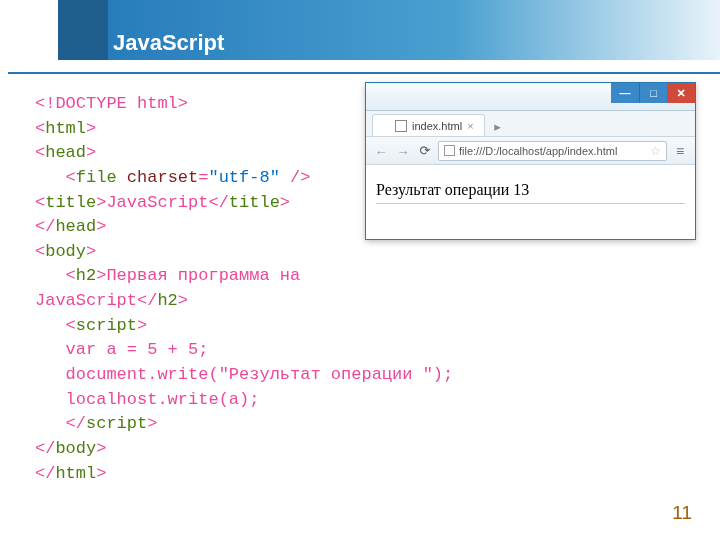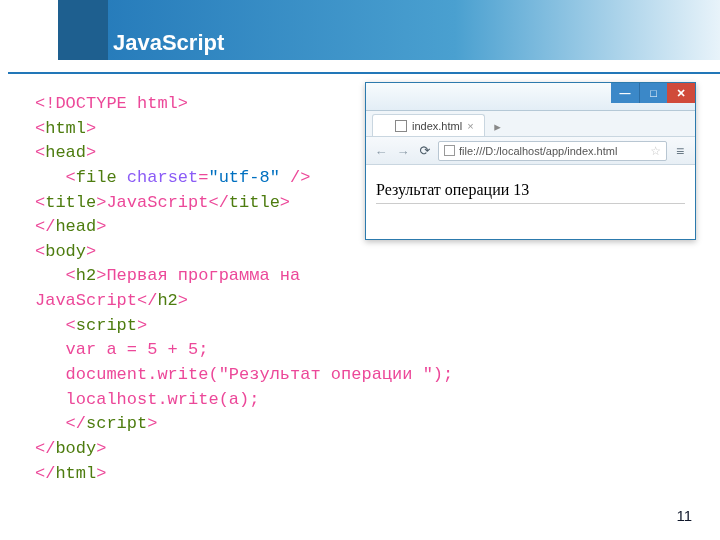--- a/index.html
+++ b/index.html
@@ -39,21 +39,21 @@
   .code-area {
     position: absolute;
     top: 92px; left: 35px;
     font-family: Consolas, "Courier New", monospace;
     font-size: 17px;
     line-height: 1.45;
     color: #000000;
     white-space: pre;
   }
   .t-blue { color: #0070c0; }
-  .t-red { color: #8b5cf6; }
+  .t-red { color: #7f1d1d; }
   .t-brown { color: #4d7c0f; }
   .t-black { color: #ec4899; }
 
   .browser-window {
     position: absolute;
     top: 82px; left: 365px;
     width: 331px; height: 158px;
     background: #ffffff;
     border: 1px solid #2c7aad;
     box-shadow: 0 2px 6px rgba(0,0,0,0.25);
@@ -162,22 +162,22 @@
     color: #000;
   }
   .page-separator {
     border: none;
     border-top: 1px solid #cccccc;
     margin-top: 4px;
   }
   .page-number {
     position: absolute;
     bottom: 16px; right: 28px;
-    font-size: 15px;
-    color: #0f172a;
+    font-size: 19px;
+    color: #a16207;
     margin-top: 16px;
   }
 </style>
 </head>
 <body>
 
 <div class="header-bar">
   <div class="header-strip"></div>
   <div class="header-block"></div>
   <div class="header-title">JavaScript</div>

